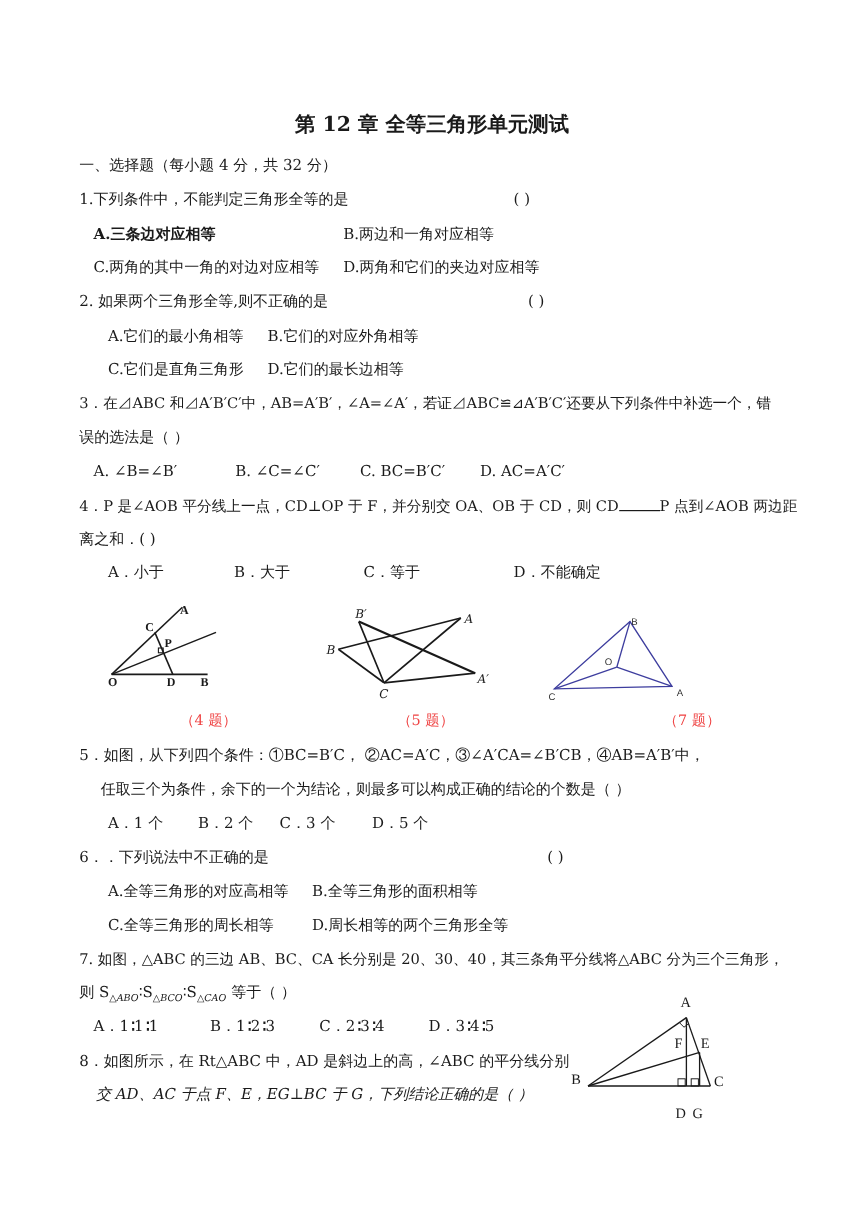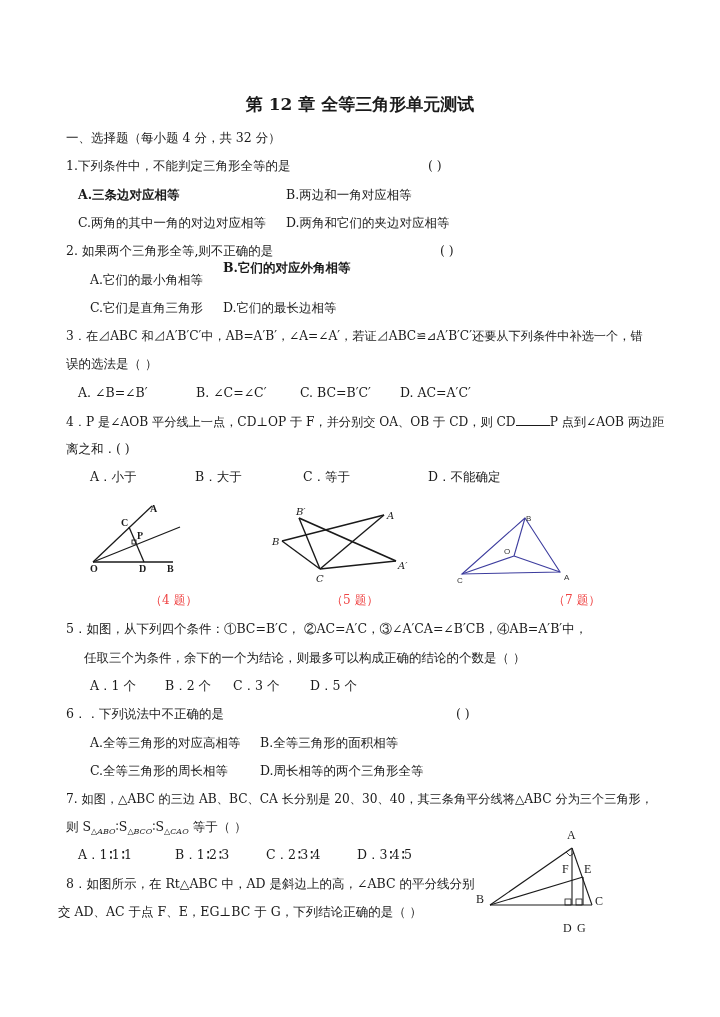--- a/index.html
+++ b/index.html
@@ -27,21 +27,21 @@
   <div class="line" style="left:66px; top:158px;">1.下列条件中，不能判定三角形全等的是</div>
   <div class="paren" style="left:428px; top:158px;">(          )</div>
   <div class="line" style="left:78px; top:187px;font-weight:bold;">A.三条边对应相等</div>
   <div class="line" style="left:286px; top:187px;">B.两边和一角对应相等</div>
   <div class="line" style="left:78px; top:215px;">C.两角的其中一角的对边对应相等</div>
   <div class="line" style="left:286px; top:215px;">D.两角和它们的夹边对应相等</div>
 
   <div class="line" style="left:66px; top:243px;">2. 如果两个三角形全等,则不正确的是</div>
   <div class="paren" style="left:440px; top:243px;">(          )</div>
   <div class="line" style="left:90px; top:272px;">A.它们的最小角相等</div>
-  <div class="line" style="left:223px; top:260px;font-weight:bold;">B.它们的对应外角相等</div>
+  <div class="line" style="left:223px; top:272px;">B.它们的对应外角相等</div>
   <div class="line" style="left:90px; top:300px;">C.它们是直角三角形</div>
   <div class="line" style="left:223px; top:300px;">D.它们的最长边相等</div>
 
   <div class="line" style="left:66px; top:328px; font-size:12.2px;">3．在⊿ABC 和⊿A′B′C′中，AB=A′B′，∠A=∠A′，若证⊿ABC≌⊿A′B′C′还要从下列条件中补选一个，错</div>
   <div class="line" style="left:66px; top:356px;">误的选法是（      ）</div>
   <div class="line" style="left:78px; top:385px;">A. ∠B=∠B′</div>
   <div class="line" style="left:196px; top:385px;">B. ∠C=∠C′</div>
   <div class="line" style="left:300px; top:385px;">C. BC=B′C′</div>
   <div class="line" style="left:400px; top:385px;">D. AC=A′C′</div>
 
@@ -145,15 +145,15 @@
   <div class="line" style="left:66px; top:819px;">
     <span>则 S</span><span class="sub">△ABO</span><span>∶S</span><span class="sub">△BCO</span><span>∶S</span><span class="sub">△CAO</span>
     <span>等于（         ）</span>
   </div>
   <div class="line" style="left:78px; top:847px;">A．1∶1∶1</div>
   <div class="line" style="left:175px; top:847px;">B．1∶2∶3</div>
   <div class="line" style="left:266px; top:847px;">C．2∶3∶4</div>
   <div class="line" style="left:357px; top:847px;">D．3∶4∶5</div>
 
   <div class="line" style="left:66px; top:876px;">8．如图所示，在 Rt△ABC 中，AD 是斜边上的高，∠ABC 的平分线分别</div>
-  <div class="line" style="left:58px; top:904px;">交 AD、AC 于点 F、E，EG⊥BC 于 G，下列结论正确的是（        ）</div>
+  <div class="line" style="left:80px; top:904px;font-style:italic;">交 AD、AC 于点 F、E，EG⊥BC 于 G，下列结论正确的是（        ）</div>
 
 </div>
 
 </body></html>

